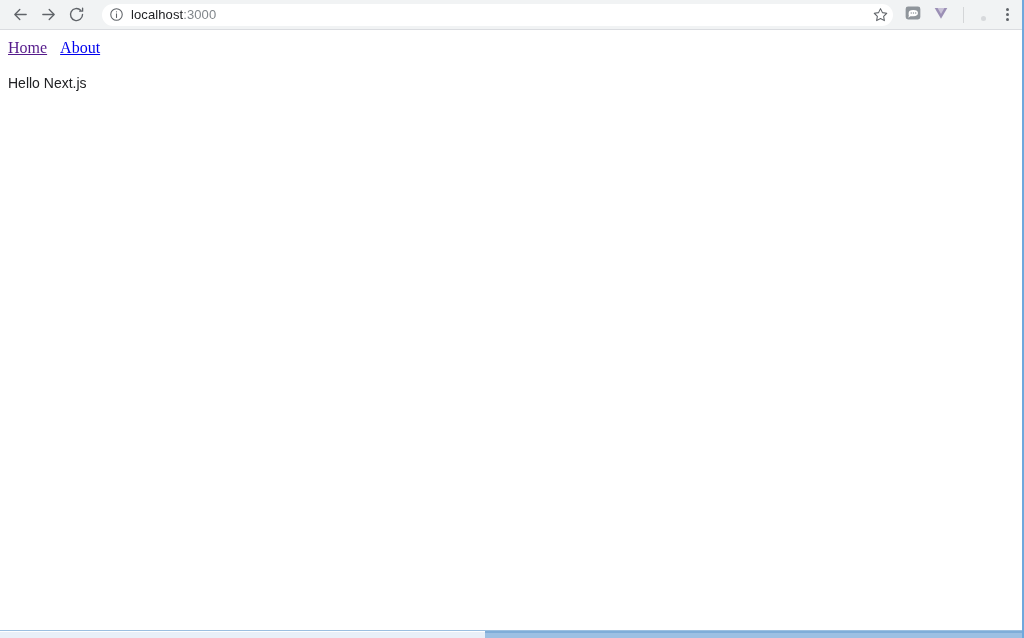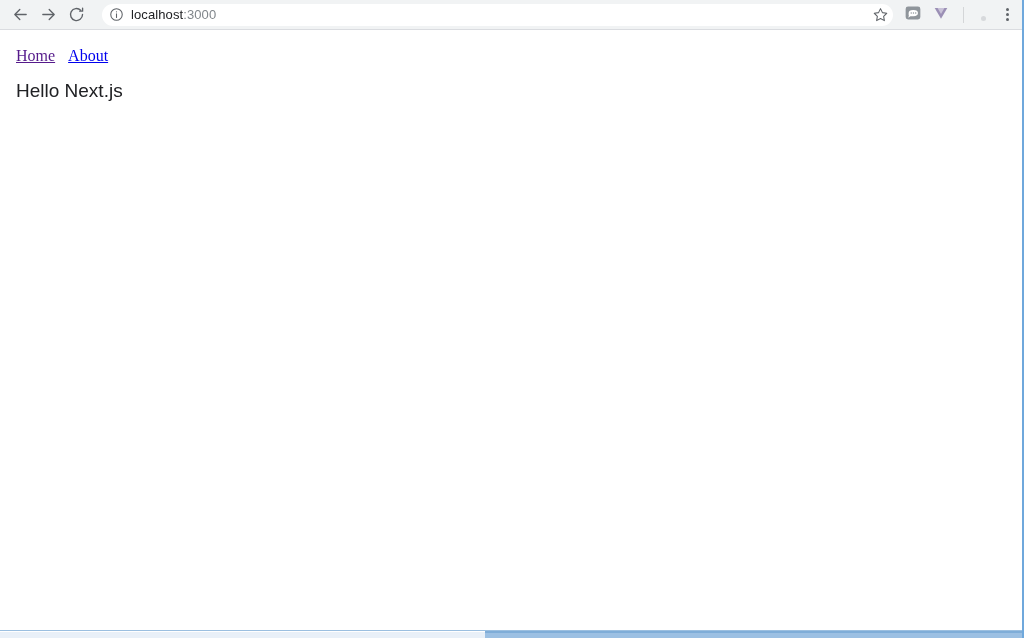--- a/index.html
+++ b/index.html
@@ -175,21 +175,21 @@
     top: 30px;
     left: 0;
     width: 1022px;
     height: 600px;
     background: #ffffff;
     box-sizing: border-box;
     overflow: hidden;
   }
 
   .page-body {
-    padding: 16px;
+    padding: 8px;
     font-family: "Liberation Serif", "DejaVu Serif", serif;
   }
 
   .nav-links {
     font-size: 16px;
     line-height: 19px;
     margin: 0;
     padding: 0;
     white-space: nowrap;
   }
@@ -200,21 +200,21 @@
   }
   a.link-visited { color: #551a8b; }
   a.link-unvisited { color: #0000ee; }
   .link-gap { display: inline-block; width: 13px; }
 
   .hello-text {
     margin: 0;
     padding: 0;
     margin-top: 17px;
     font-family: "Liberation Sans", "DejaVu Sans", sans-serif;
-    font-size: 19px;
+    font-size: 14px;
     line-height: 18px;
     color: #202124;
   }
 
   
   .hscroll {
     position: absolute;
     left: 0;
     bottom: 0;
     width: 1022px;

